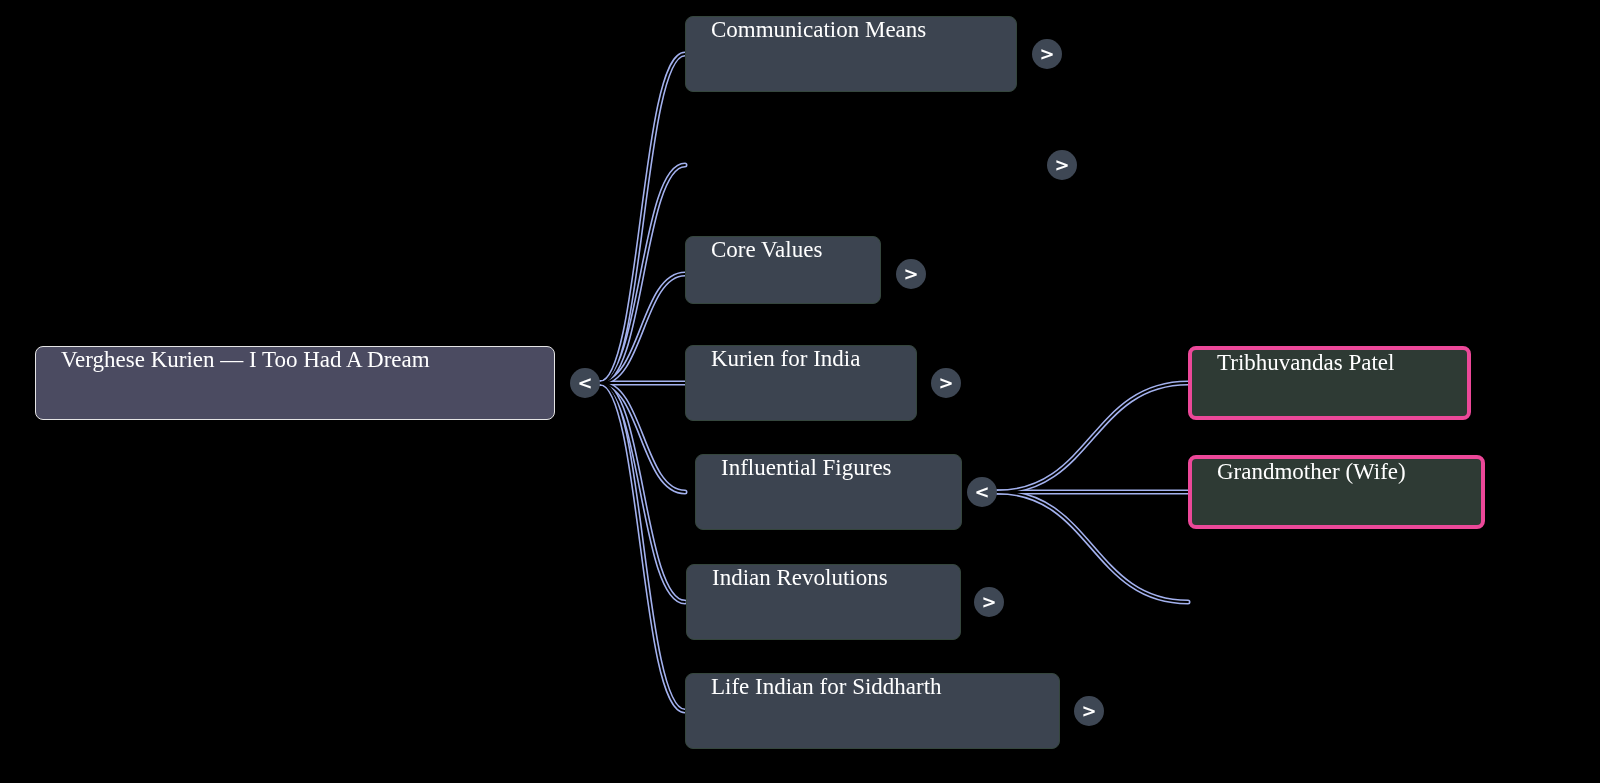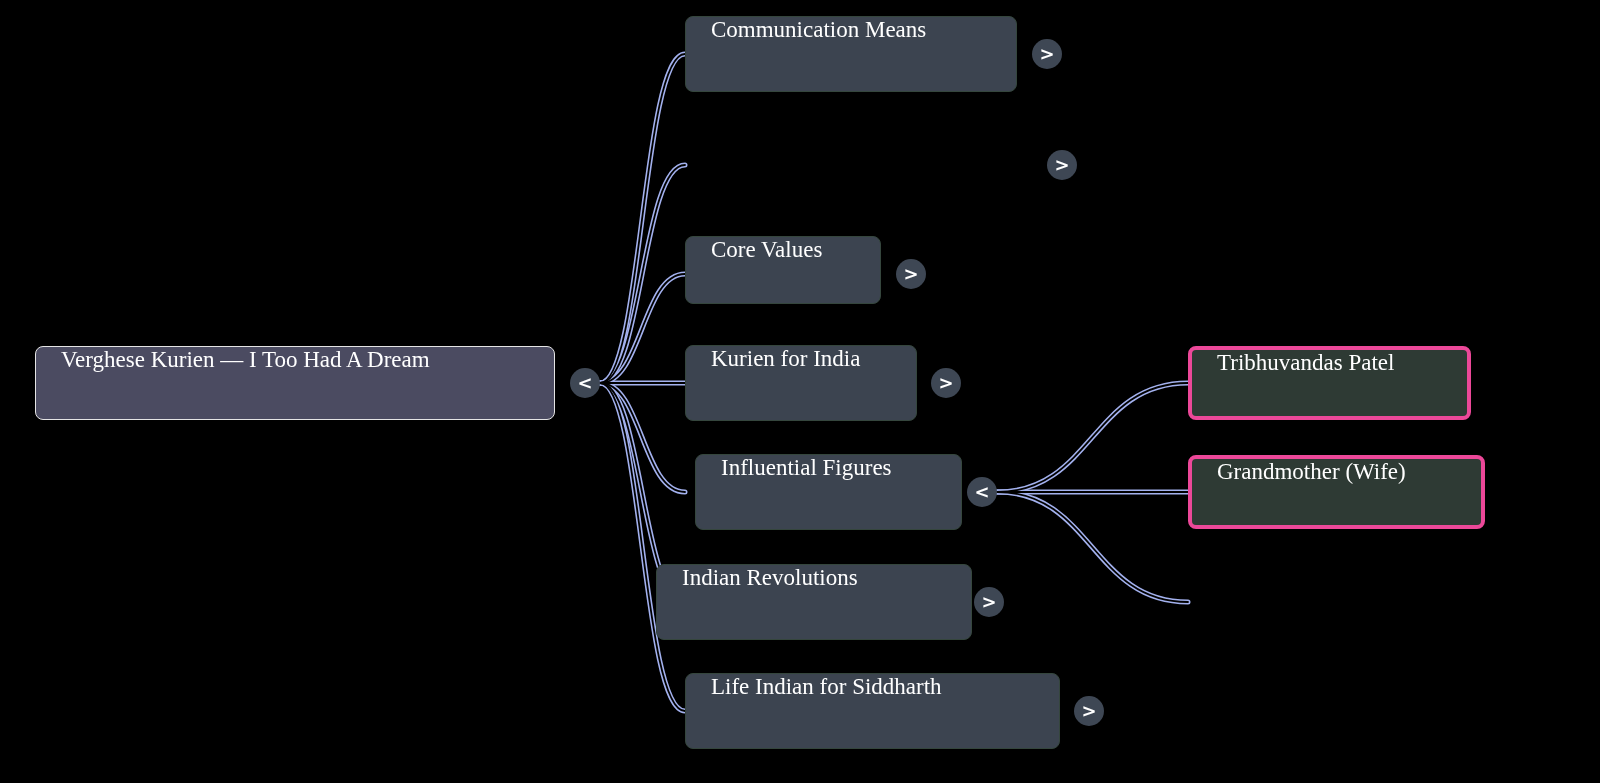--- a/index.html
+++ b/index.html
@@ -89,21 +89,21 @@
   <div class="node child" style="left:685px;top:345px;width:232px;height:76px;">
     <span>Kurien for India</span>
   </div>
   <div class="toggle" style="left:931px;top:368px;">&gt;</div>
 
   <div class="node child" style="left:685px;top:454px;width:267px;height:76px;margin-left:10px;">
     <span>Influential Figures</span>
   </div>
   <div class="toggle" style="left:967px;top:477px;">&lt;</div>
 
-  <div class="node child" style="left:656px;top:564px;width:316px;height:76px;">
+  <div class="node child" style="left:686px;top:564px;width:275px;height:76px;">
     <span>Indian Revolutions</span>
   </div>
   <div class="toggle" style="left:974px;top:587px;">&gt;</div>
 
   <div class="node child" style="left:685px;top:673px;width:375px;height:76px;">
     <span>Life Indian for Siddharth</span>
   </div>
   <div class="toggle" style="left:1074px;top:696px;">&gt;</div>
 
   <div class="node grand" style="left:1188px;top:346px;width:283px;height:74px;">

